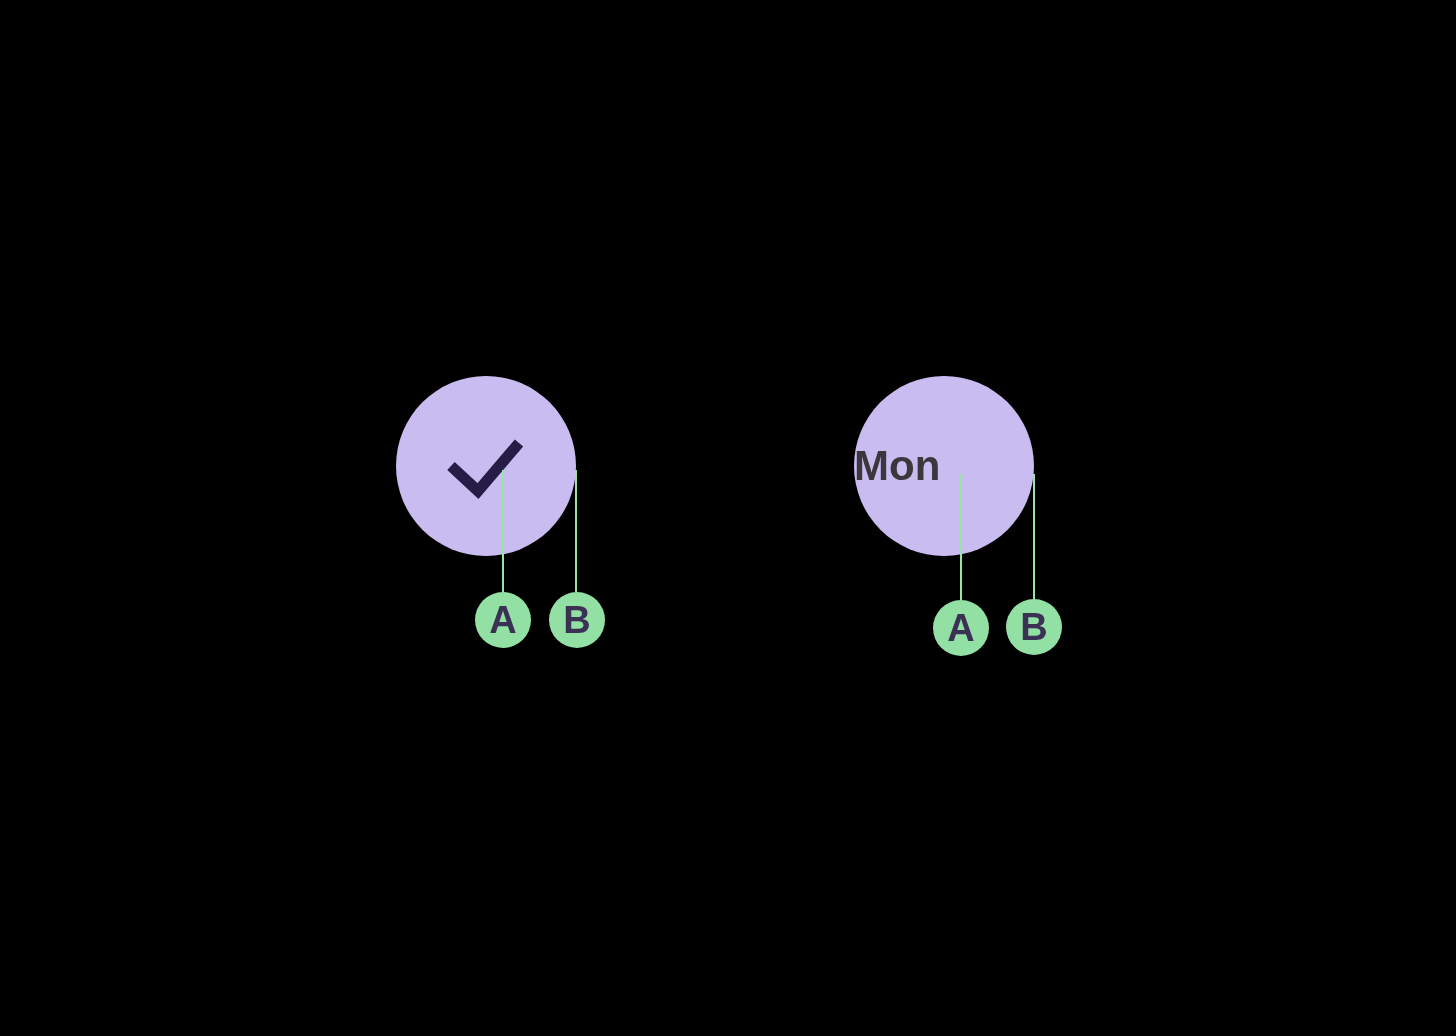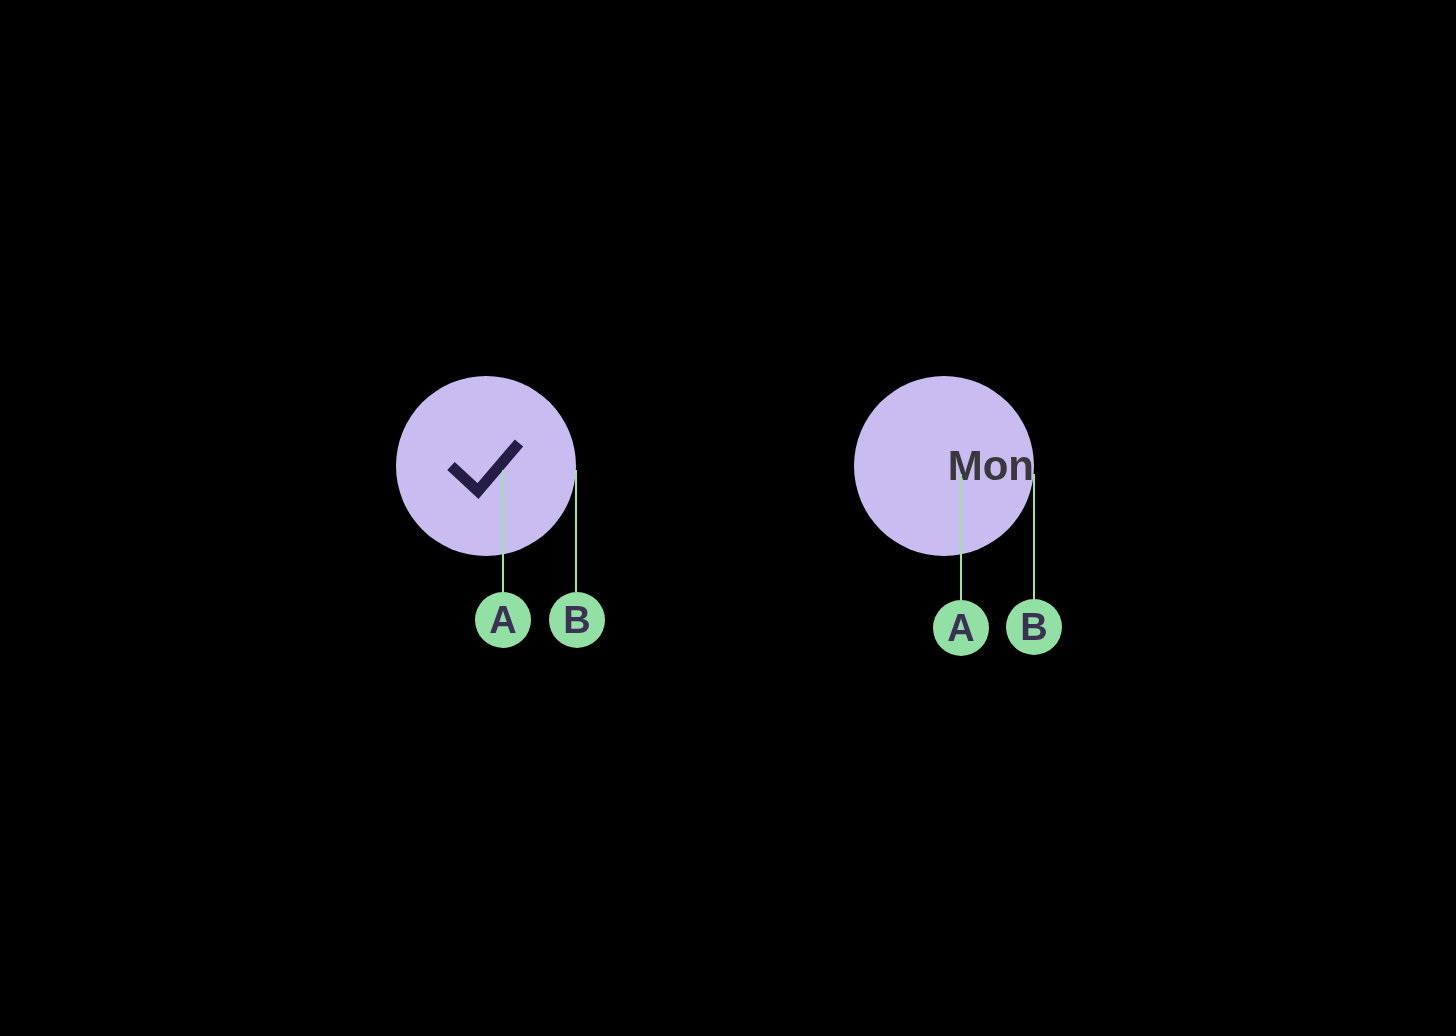--- a/index.html
+++ b/index.html
@@ -20,21 +20,21 @@
     inset: 0;
   }
   .parent-node {
     position: absolute;
     width: 180px;
     height: 180px;
     border-radius: 50%;
     background: var(--parent-fill, #c9bcf1);
     display: flex;
     align-items: center;
-    justify-content: flex-end;
+    justify-content: flex-start;
     z-index: 1;
   }
   .parent-node.p1 { left: 396px; top: 376px; }
   .parent-node.p2 { left: 854px; top: 376px; }
   .parent-label {
     font-size: 42px;
     font-weight: 700;
     color: var(--parent-label, #3a373d);
     line-height: 1;
     user-select: none;

